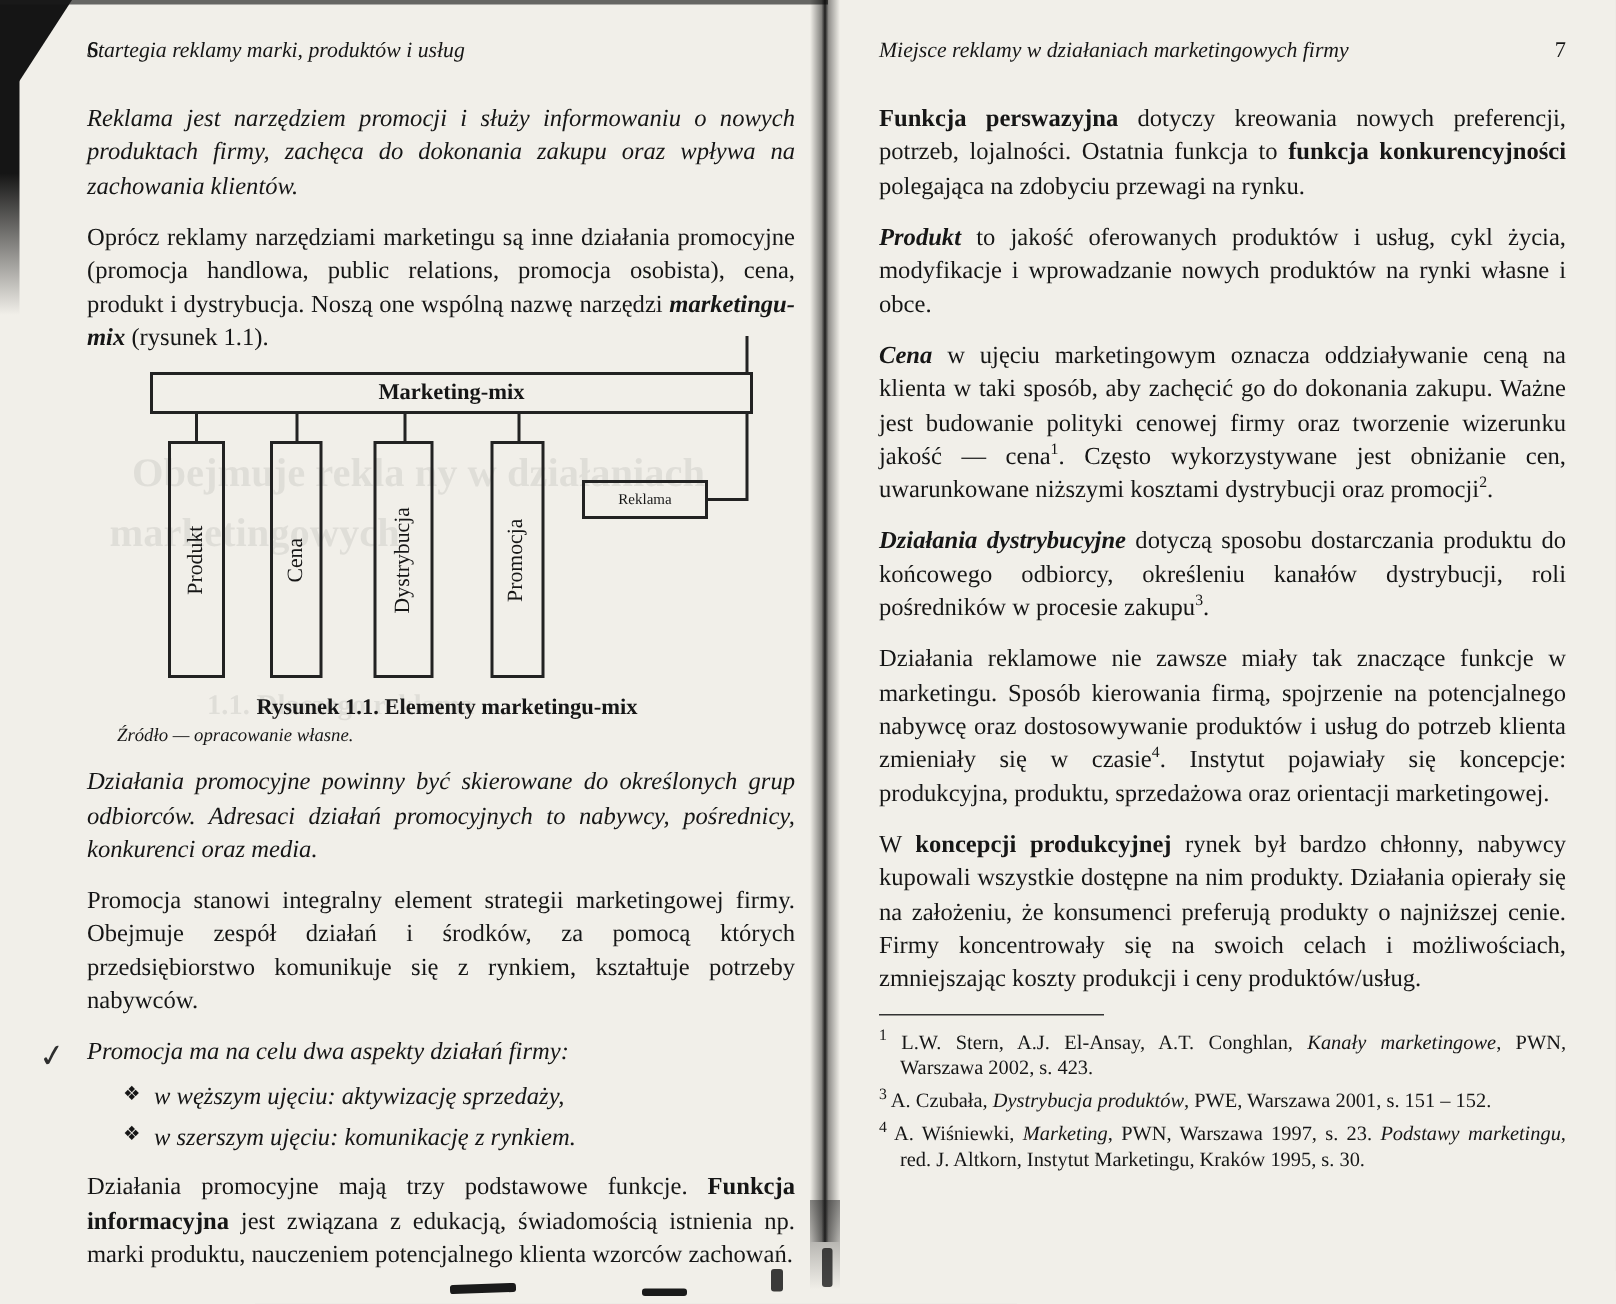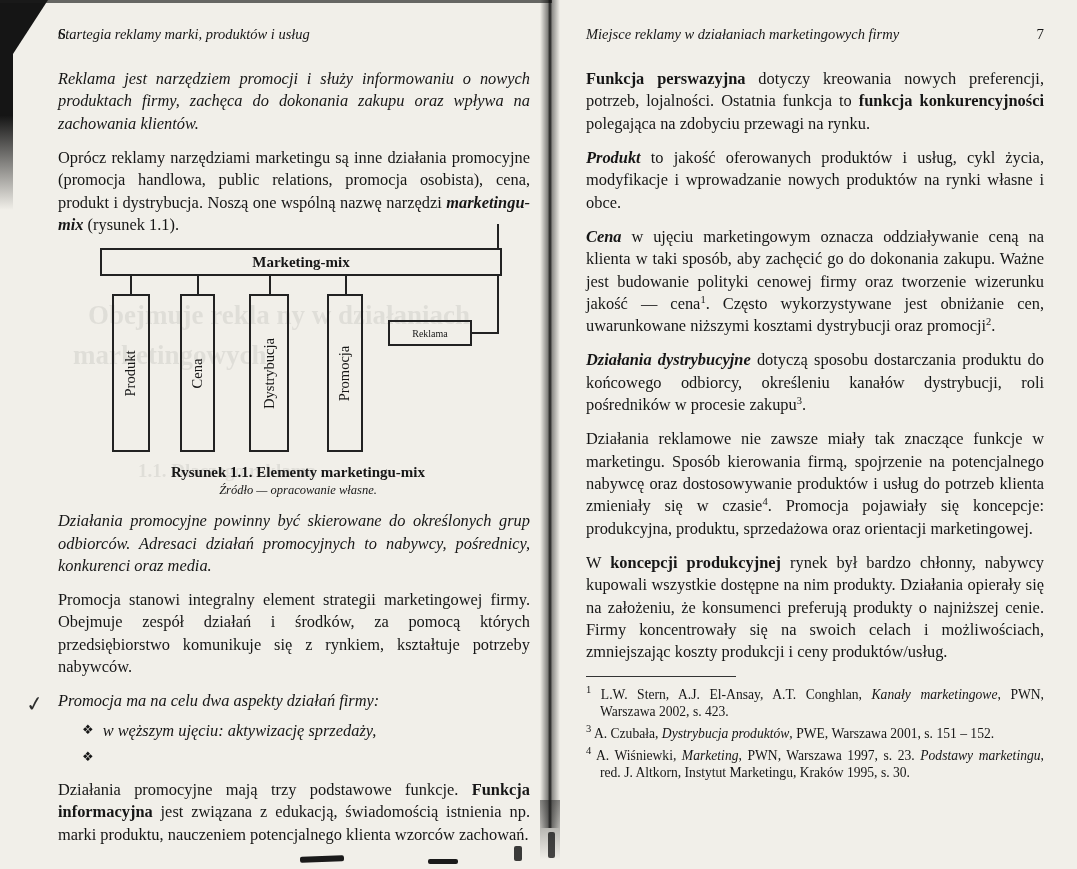--- a/index.html
+++ b/index.html
@@ -47,21 +47,21 @@
   .tick{position:absolute;left:397px;top:-24px;width:2px;height:24px;background:#222;}
   .conn{position:absolute;top:28px;width:2px;height:18px;background:#222;}
   .c1{left:30px;} .c2{left:97px;} .c3{left:169px;} .c4{left:245px;}
   .vdrop{position:absolute;left:397px;top:28px;width:2px;height:58px;background:#222;}
   .hconn{position:absolute;left:372px;top:84px;width:26px;height:2px;background:#222;}
   .vbox{position:absolute;top:46px;height:158px;border:2px solid #222;display:flex;align-items:center;justify-content:center;box-sizing:border-box;}
   .v1{left:12px;width:38px;} .v2{left:80px;width:35px;} .v3{left:149px;width:40px;} .v4{left:227px;width:36px;}
   .vtext{transform:rotate(-90deg);white-space:nowrap;font-size:14.5px;}
   .rek-box{position:absolute;left:288px;top:72px;width:84px;height:26px;border:2px solid #222;display:flex;align-items:center;justify-content:center;font-size:10px;box-sizing:border-box;}
   .fig-caption{width:440px;text-align:center;font-weight:bold;font-size:15px;margin:0 0 2px 20px;}
-  .fig-source{width:440px;text-align:center;font-style:italic;font-size:12.5px;margin:0 0 12px 20px;}
+  .fig-source{width:440px;text-align:left;font-style:italic;font-size:12.5px;margin:0 0 12px 20px;}
 
   
   .promo-block{position:relative;}
   .checkmark{position:absolute;left:-32px;top:2px;font-size:21px;color:#2e2e2e;transform:rotate(-8deg);font-family:"DejaVu Sans",sans-serif;}
   .bullet-row{display:flex;gap:9px;margin:0 0 6px 24px;font-size:16.4px;line-height:1.3;}
   .bullet-glyph{font-family:"DejaVu Sans",sans-serif;font-size:13px;line-height:1.55;}
 
   
   .fn-rule{width:150px;border-top:1.5px solid #333;margin:10px 0 9px;}
   p.footnote{margin:0 0 4px;font-size:13.6px;line-height:1.3;text-align:justify;padding-left:14px;text-indent:-14px;}
@@ -132,20 +132,21 @@
 
     <div class="promo-block">
       <span class="checkmark">✓</span>
       <p class="body it" style="margin-bottom:7px;">Promocja ma na celu dwa aspekty działań firmy:</p>
       <div class="bullet-row">
         <span class="bullet-glyph">❖</span>
         <span class="it">w węższym ujęciu: aktywizację sprzedaży,</span>
       </div>
       <div class="bullet-row" style="margin-bottom:12px;">
         <span class="bullet-glyph">❖</span>
+        <span class="it">w szerszym ujęciu: komunikację z rynkiem.</span>
       </div>
     </div>
 
     <p class="body"><span>Działania promocyjne mają trzy podstawowe funkcje. </span><span class="b">Funkcja informacyjna</span><span> jest związana z edukacją, świadomością istnienia np. marki produktu, nauczeniem potencjalnego klienta wzorców zachowań.</span></p>
 
   </div>
 
   <div class="page page-right">
 
     <div class="pghead">
@@ -154,21 +155,21 @@
     </div>
 
     <p class="body"><span class="b">Funkcja perswazyjna</span><span> dotyczy kreowania nowych preferencji, potrzeb, lojalności. Ostatnia funkcja to </span><span class="b">funkcja konkurencyjności</span><span> polegająca na zdobyciu przewagi na rynku.</span></p>
 
     <p class="body"><span class="bi">Produkt</span><span> to jakość oferowanych produktów i usług, cykl życia, modyfikacje i wprowadzanie nowych produktów na rynki własne i obce.</span></p>
 
     <p class="body"><span class="bi">Cena</span><span> w ujęciu marketingowym oznacza oddziaływanie ceną na klienta w taki sposób, aby zachęcić go do dokonania zakupu. Ważne jest budowanie polityki cenowej firmy oraz tworzenie wizerunku jakość — cena</span><sup>1</sup><span>. Często wykorzystywane jest obniżanie cen, uwarunkowane niższymi kosztami dystrybucji oraz promocji</span><sup>2</sup><span>.</span></p>
 
     <p class="body"><span class="bi">Działania dystrybucyjne</span><span> dotyczą sposobu dostarczania produktu do końcowego odbiorcy, określeniu kanałów dystrybucji, roli pośredników w procesie zakupu</span><sup>3</sup><span>.</span></p>
 
-    <p class="body"><span>Działania reklamowe nie zawsze miały tak znaczące funkcje w marketingu. Sposób kierowania firmą, spojrzenie na potencjalnego nabywcę oraz dostosowywanie produktów i usług do potrzeb klienta zmieniały się w czasie</span><sup>4</sup><span>. Promocja pojawiały się koncepcje: produkcyjna, produktu, sprzedażowa oraz orientacji marketingowej.</span></p>
+    <p class="body"><span>Działania reklamowe nie zawsze miały tak znaczące funkcje w marketingu. Sposób kierowania firmą, spojrzenie na potencjalnego nabywcę oraz dostosowywanie produktów i usług do potrzeb klienta zmieniały się w czasie</span><sup>4</sup><span>. Instytut pojawiały się koncepcje: produkcyjna, produktu, sprzedażowa oraz orientacji marketingowej.</span></p>
 
     <p class="body"><span>W </span><span class="b">koncepcji produkcyjnej</span><span> rynek był bardzo chłonny, nabywcy kupowali wszystkie dostępne na nim produkty. Działania opierały się na założeniu, że konsumenci preferują produkty o najniższej cenie. Firmy koncentrowały się na swoich celach i możliwościach, zmniejszając koszty produkcji i ceny produktów/usług.</span></p>
 
     <div class="fn-rule"></div>
 
     <p class="footnote"><sup>1</sup> <span>L.W. Stern, A.J. El-Ansay, A.T. Conghlan, </span><span class="it">Kanały marketingowe</span><span>, PWN, Warszawa 2002, s. 423.</span></p>
 
 
     <p class="footnote"><sup>3</sup> <span>A. Czubała, </span><span class="it">Dystrybucja produktów</span><span>, PWE, Warszawa 2001, s. 151 – 152.</span></p>
 

